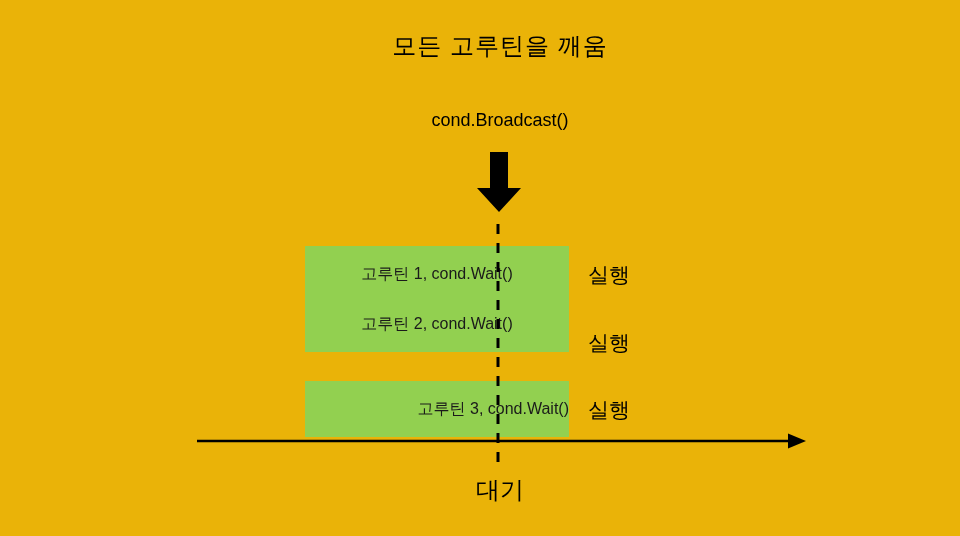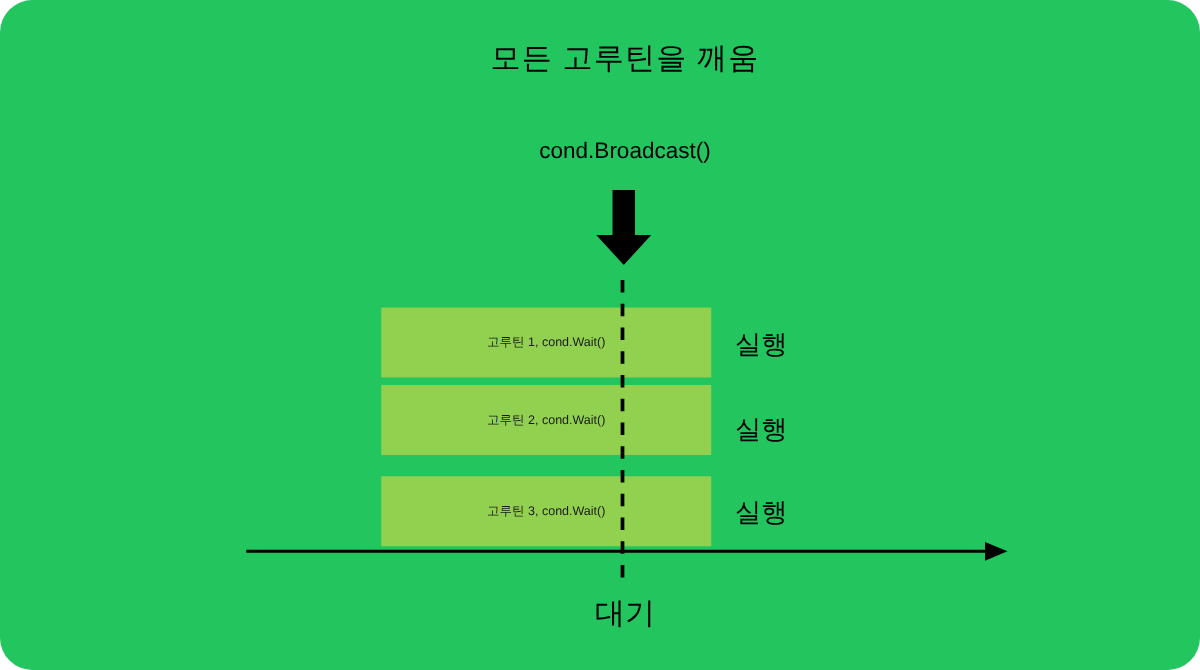--- a/index.html
+++ b/index.html
@@ -5,23 +5,22 @@
   html, body {
     margin: 0;
     padding: 0;
     background: #ffffff;
     font-family: "Liberation Sans", "DejaVu Sans", sans-serif;
   }
   .canvas {
     position: relative;
     width: 960px;
     height: 536px;
-    background: #22c55e;
+    background: #eab308;
     overflow: hidden;
-    border-radius: 26px;
   }
   .centered-x {
     position: absolute;
     left: 500px;
     transform: translateX(-50%);
     white-space: nowrap;
     color: #000000;
   }
   .diagram-title {
     top: 30px;
@@ -34,27 +33,27 @@
   }
   .goroutine-box {
     position: absolute;
     left: 305px;
     width: 264px;
     height: 56px;
     background: #92D050;
     display: flex;
     align-items: center;
     justify-content: center;
-    font-size: 10px;
+    font-size: 16px;
     color: #1a1a1a;
     white-space: nowrap;
   }
   .box-1 { top: 246px; }
-  .box-2 { top: 308px; align-items: center; }
-  .box-3 { top: 381px; }
+  .box-2 { top: 296px; align-items: center; }
+  .box-3 { top: 381px; justify-content: flex-end; }
   .status-label {
     position: absolute;
     left: 588px;
     font-size: 21px;
     color: #000000;
     white-space: nowrap;
     text-align: center;
   }
   .status-1 { top: 261px; }
   .status-2 { top: 329px; }

